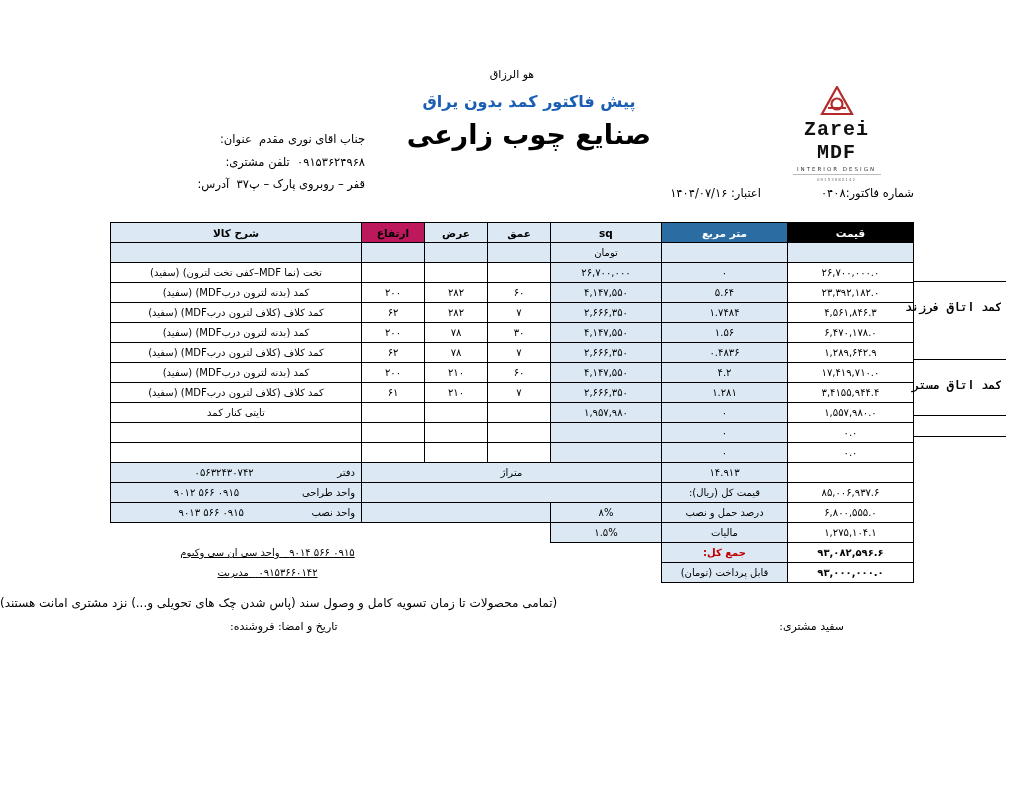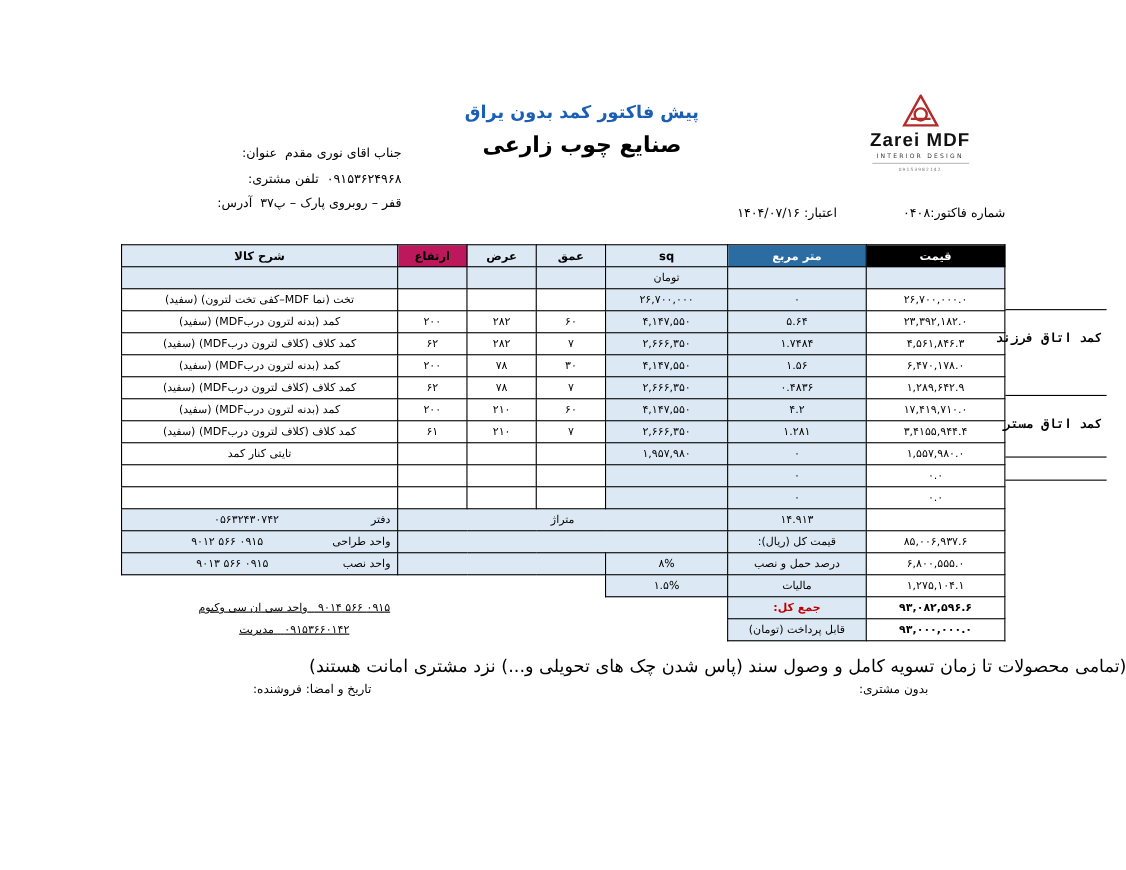--- a/index.html
+++ b/index.html
@@ -9,25 +9,25 @@
     color:#000;
     direction:rtl;
     overflow:hidden;
   }
   .page{position:relative;width:1024px;height:791px;}
 
   
   .bismillah{position:absolute;top:68px;left:0;right:0;text-align:center;font-size:11px;}
   .title-center{position:absolute;top:92px;left:0;right:0;text-align:center;margin-left:34px;}
   .title-blue{color:#1a5fb4;font-size:16px;font-weight:bold;letter-spacing:0;}
-  .title-big{font-size:20px;font-weight:bold;margin-top:8px;}
+  .title-big{font-size:27px;font-weight:bold;margin-top:8px;}
 
   .logo-box{position:absolute;top:86px;right:135px;width:105px;height:62px;text-align:center;}
   .logo-mark{position:relative;width:34px;height:30px;margin:0 auto 2px;}
-  .logo-name{font-family:Liberation Sans, sans-serif;font-size:17px;font-weight:bold;letter-spacing:1px;color:#111;}
+  .logo-name{font-family:Liberation Mono, monospace;font-size:20px;font-weight:bold;letter-spacing:1px;color:#111;}
   .logo-sub{font-size:5.5px;letter-spacing:2px;color:#333;margin-top:2px;}
   .logo-rule{width:88px;height:1px;background:#bbb;margin:2px auto;}
   .logo-tiny{font-size:4px;letter-spacing:1px;color:#777;}
 
   .meta{position:absolute;top:128px;right:40px;width:300px;font-size:11.5px;line-height:22px;}
   .meta div{white-space:nowrap;}
 
   
   .meta-right{position:absolute;top:128px;left:35px;width:330px;font-size:11.5px;line-height:22.5px;text-align:right;}
 
@@ -54,29 +54,30 @@
   .lbl-blue{background:#dce9f5;font-weight:normal;}
   .tot-label{font-weight:bold;color:#c00000;}
   .tot-val{font-weight:bold;}
 
   .noborder{border:none !important;background:transparent !important;text-decoration:underline;}
 
   
   .grp{position:absolute;font-size:11.5px;font-weight:bold;white-space:nowrap;font-family:Liberation Mono, monospace;}
   .grp-line{position:absolute;height:1px;background:#000;}
 
-  .footnote{position:absolute;top:596px;left:0;right:0;text-align:right;font-size:16px;}
+  .footnote{position:absolute;top:596px;left:0;right:0;text-align:left;font-size:12px;}
   .sig-left{position:absolute;top:620px;left:230px;font-size:11px;}
   .sig-right{position:absolute;top:620px;right:180px;font-size:11px;}
 </style>
 </head>
 <body>
 
 <div class="page">
 
+  <div class="bismillah">هو الرزاق</div>
 
   <div class="title-center">
     <div class="title-blue">پیش فاکتور کمد بدون یراق</div>
     <div class="title-big">صنایع چوب زارعی</div>
   </div>
 
   <div class="logo-box">
     <div class="logo-mark">
       <svg width="34" height="30" viewBox="0 0 34 30">
         <path d="M17 1 L32 28 L2 28 Z" fill="none" stroke="#b42b2b" stroke-width="2.2"></path>
@@ -288,15 +289,15 @@
 
   <div class="grp-line" style="top:281px;right:18px;width:92px;"></div>
   <div class="grp" style="top:300px;right:22px;">کمد اتاق فرزند</div>
   <div class="grp-line" style="top:359px;right:18px;width:92px;"></div>
   <div class="grp" style="top:378px;right:22px;">کمد اتاق مستر</div>
   <div class="grp-line" style="top:415px;right:18px;width:92px;"></div>
   <div class="grp-line" style="top:436px;right:18px;width:92px;"></div>
 
   <div class="footnote">(تمامی محصولات تا زمان تسویه کامل و وصول سند (پاس شدن چک های تحویلی و...) نزد مشتری امانت هستند)</div>
   <div class="sig-left">تاریخ و امضا: فروشنده:</div>
-  <div class="sig-right">بدون مشتری:</div>
+  <div class="sig-right">سفید مشتری:</div>
 
 </div>
 
 </body></html>

